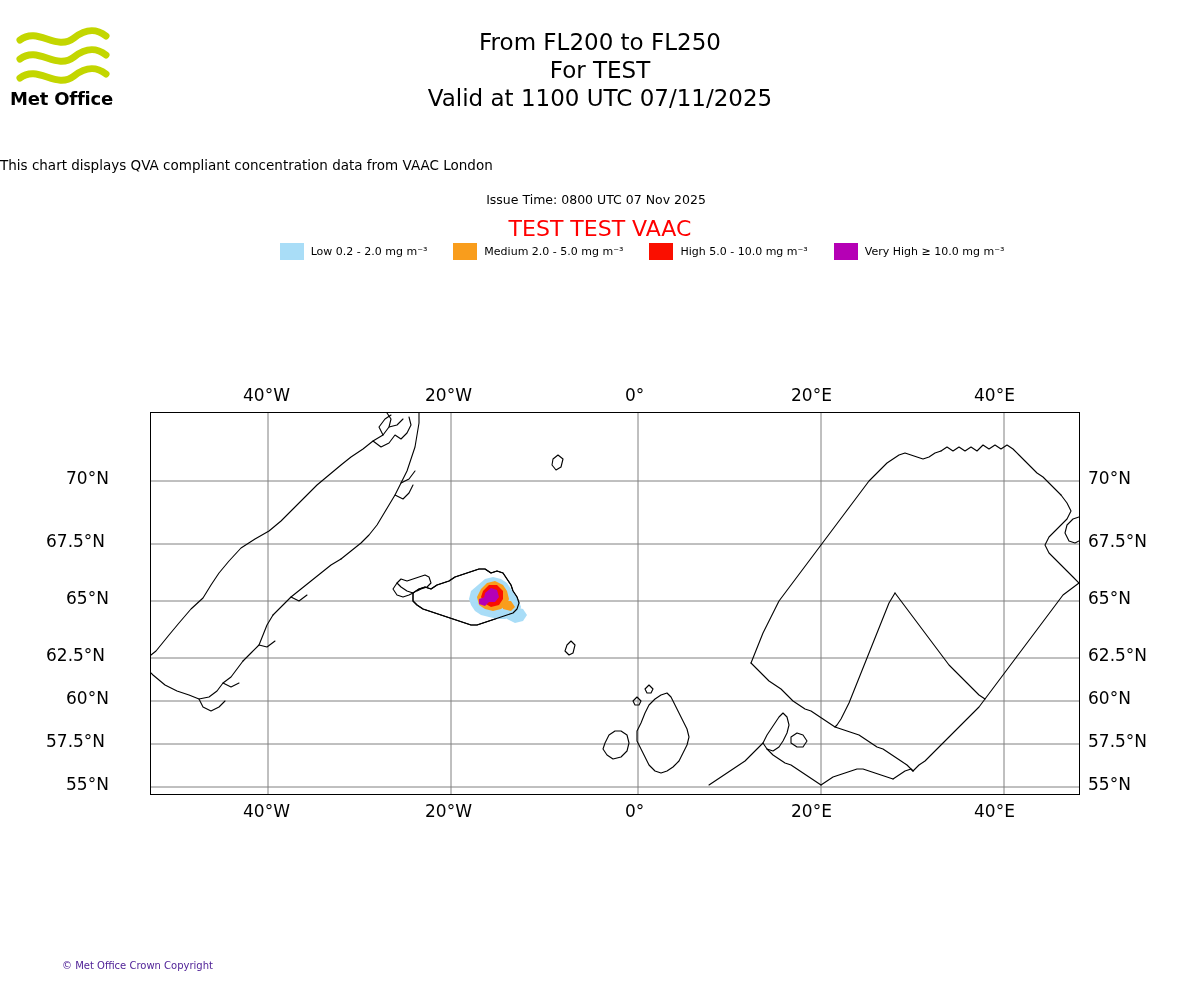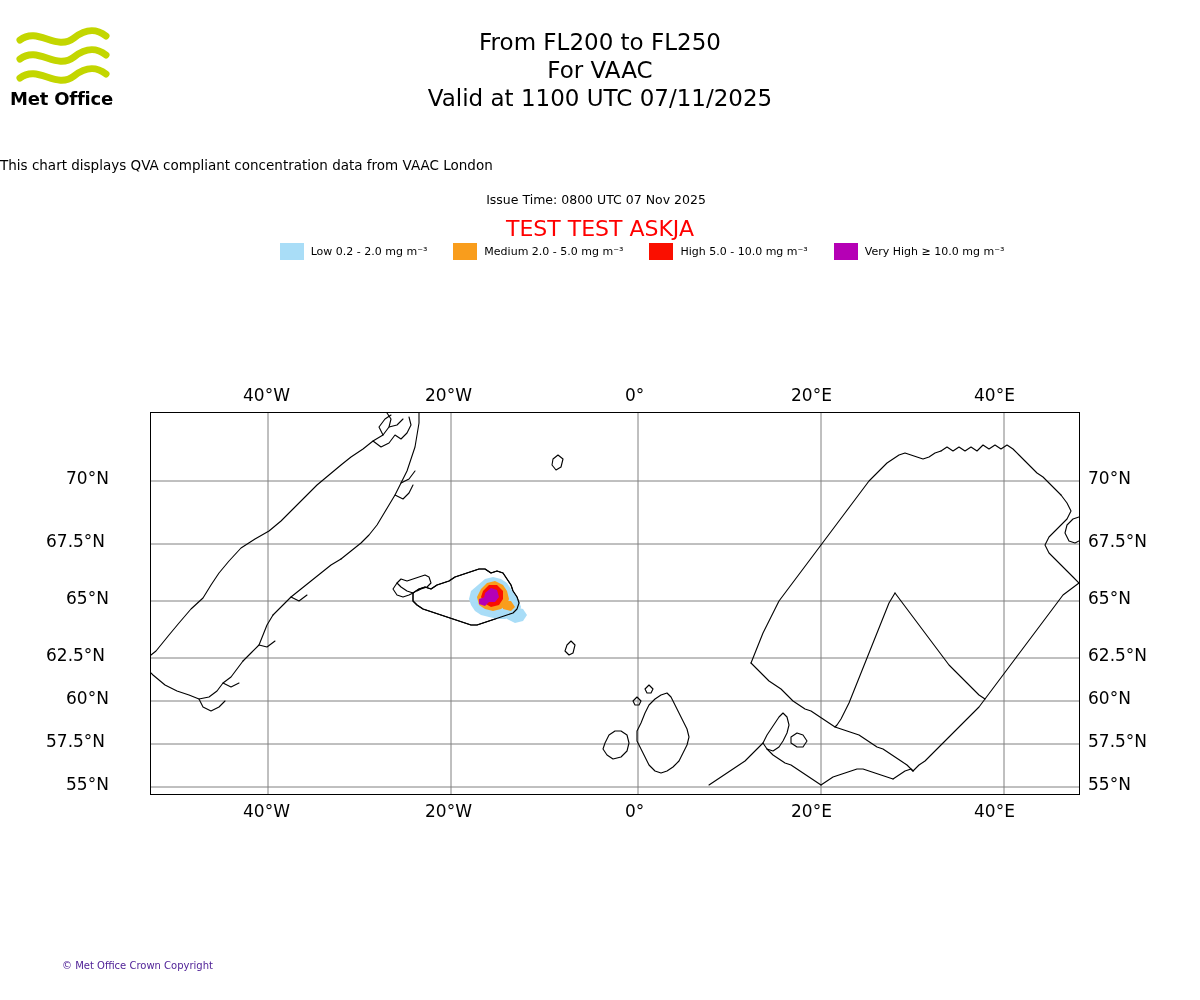--- a/index.html
+++ b/index.html
@@ -148,27 +148,27 @@
       <path d="M10,22 C28,8 46,34 64,20 C78,9 88,12 96,18"></path>
       <path d="M10,41 C28,27 46,53 64,39 C78,28 88,31 96,37"></path>
       <path d="M10,60 C28,46 46,72 64,58 C78,47 88,50 96,56"></path>
     </g>
   </svg>
 </div>
 <div id="logo-text">Met Office</div>
 
 <div id="title-block">
   <div class="title-line">From FL200 to FL250</div>
-  <div class="title-line">For VAAC</div>
+  <div class="title-line">For TEST</div>
   <div class="title-line">Valid at 1100 UTC 07/11/2025</div>
 </div>
 
 <div id="subnote">This chart displays QVA compliant concentration data from VAAC London</div>
 <div id="issue-time">Issue Time: 0800 UTC 07 Nov 2025</div>
-<div id="test-banner">TEST TEST ASKJA</div>
+<div id="test-banner">TEST TEST VAAC</div>
 
 <div id="legend">
   <div class="legend-item">
     <span class="swatch" style="background:#a9ddf7"></span>
     <span class="legend-label">Low 0.2 - 2.0 mg m⁻³</span>
   </div>
   <div class="legend-item">
     <span class="swatch" style="background:#f99d1c"></span>
     <span class="legend-label">Medium 2.0 - 5.0 mg m⁻³</span>
   </div>

